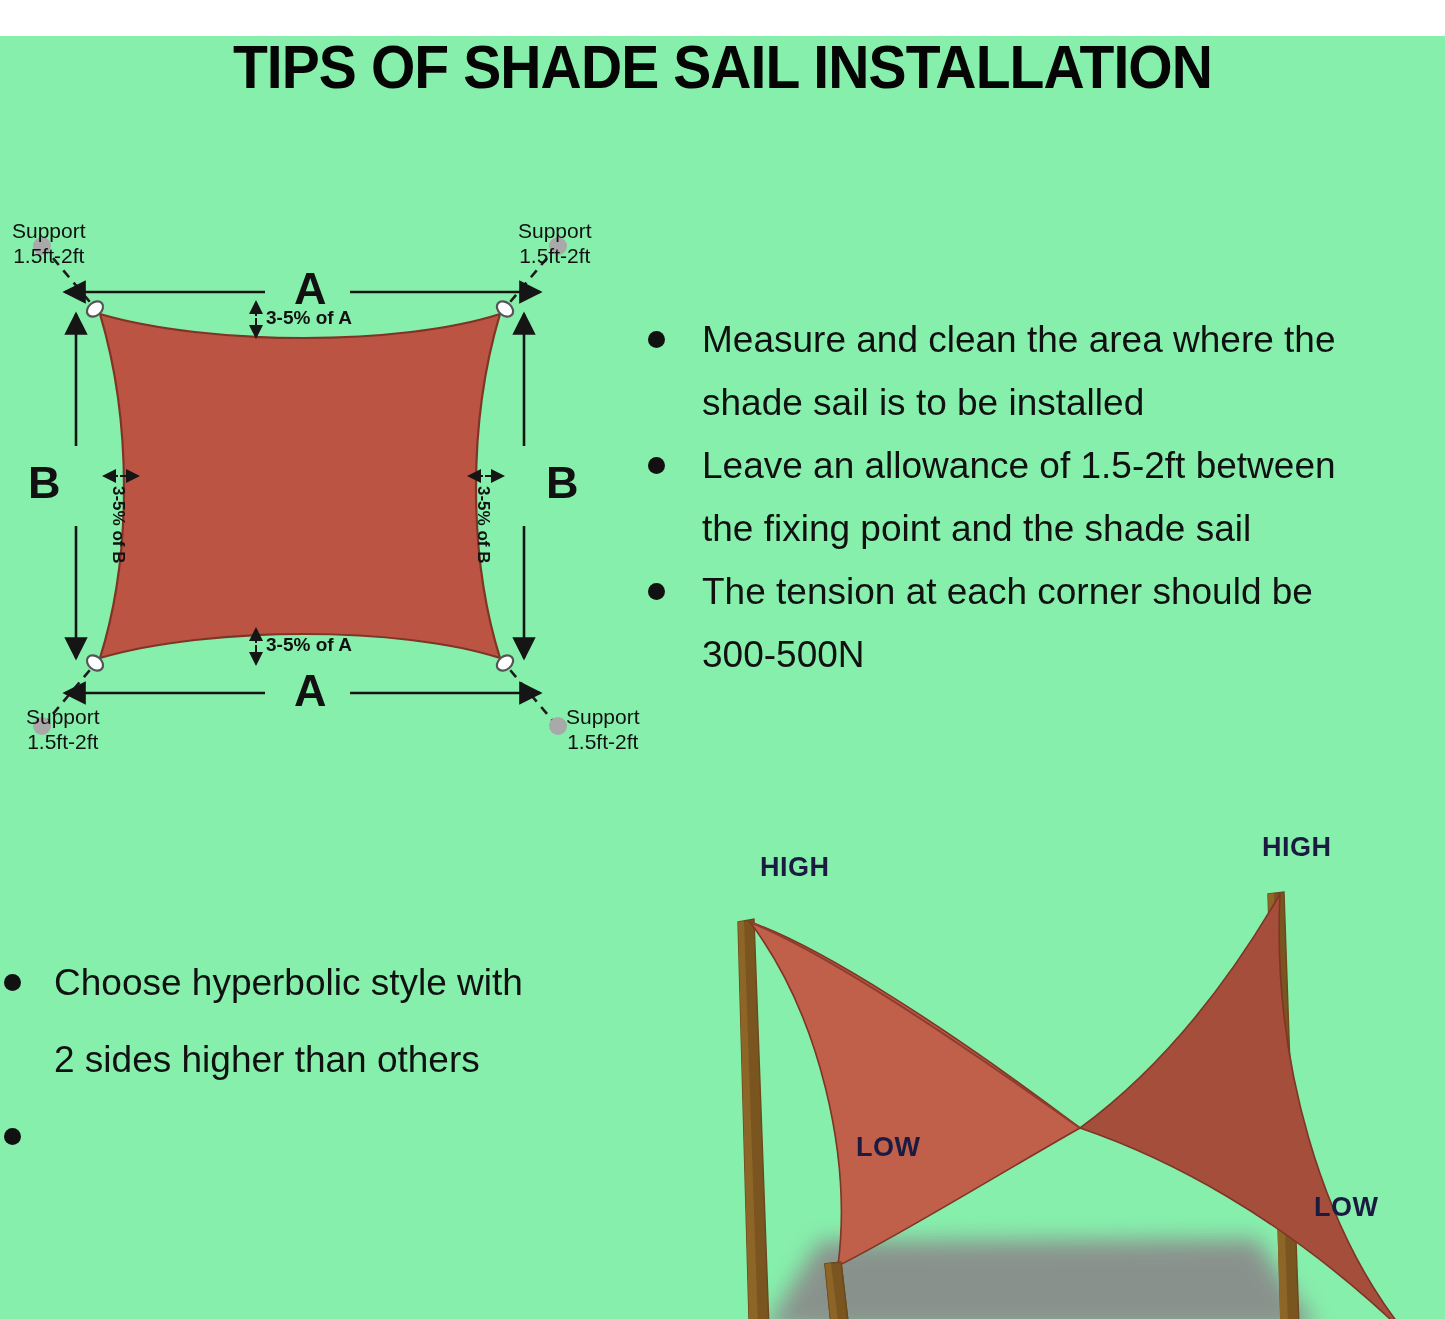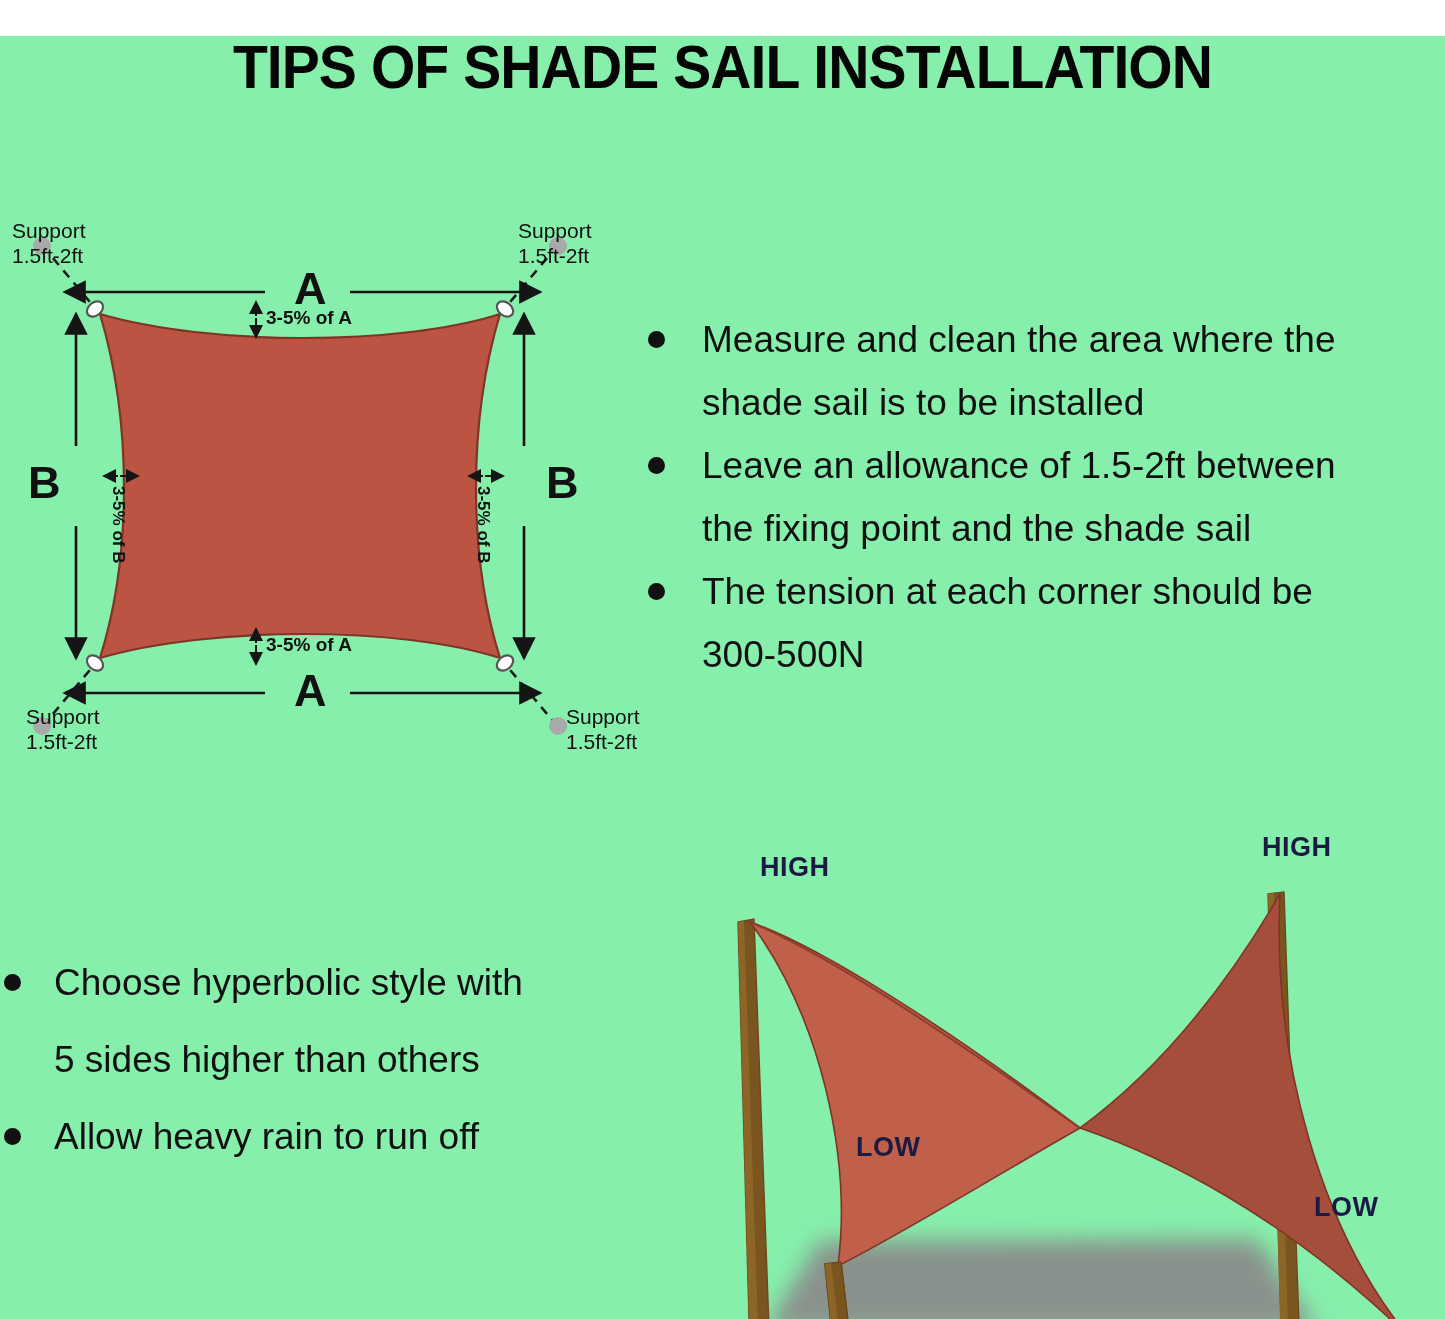--- a/index.html
+++ b/index.html
@@ -48,21 +48,21 @@
   .lbl {
     position: absolute;
     font-family: "Liberation Sans", sans-serif;
     color: #111111;
     white-space: nowrap;
   }
   .support-lbl {
     font-size: 21px;
     line-height: 25px;
     font-weight: 500;
-    text-align: left;
+    text-align: center;
   }
   .dim-big {
     font-size: 45px;
     font-weight: bold;
     line-height: 45px;
   }
   .dim-small {
     font-size: 19px;
     font-weight: 600;
     line-height: 20px;
@@ -252,25 +252,24 @@
       <span class="dot"></span>
       <span class="txt">The tension at each corner should be</span>
       <span class="txt">300-500N</span>
     </li>
   </ul>
 
   <ul class="bullets" id="bullets-left">
     <li>
       <span class="dot"></span>
       <span class="txt">Choose hyperbolic style with</span>
-      <span class="txt">5 sides higher than others</span>
-    </li>
-    <li>
-      <span class="dot"></span>
-      <span class="txt">Allow heavy rain to run off</span>
+      <span class="txt">2 sides higher than others</span>
+    </li>
+    <li>
+      <span class="dot"></span>
     </li>
   </ul>
 
   <div id="hyper-diagram">
     <svg width="775" height="529" viewBox="0 0 775 529">
 
       <defs>
         <filter id="blur" x="-25%" y="-35%" width="150%" height="180%">
           <feGaussianBlur stdDeviation="11"></feGaussianBlur>
         </filter>

